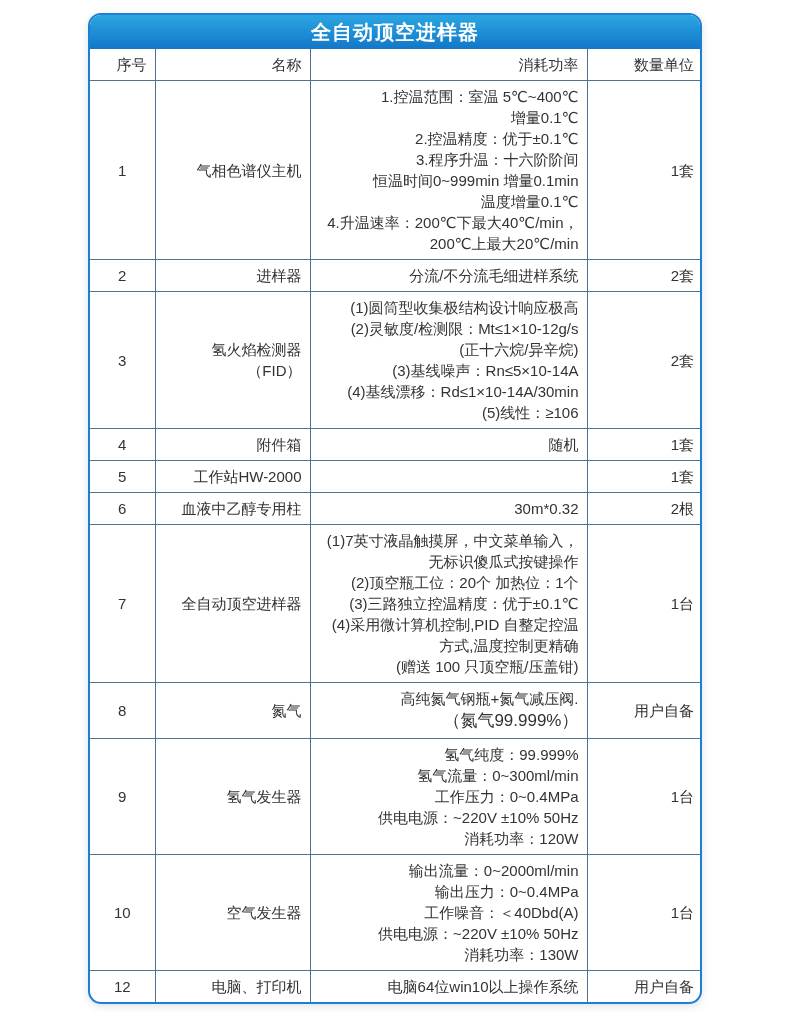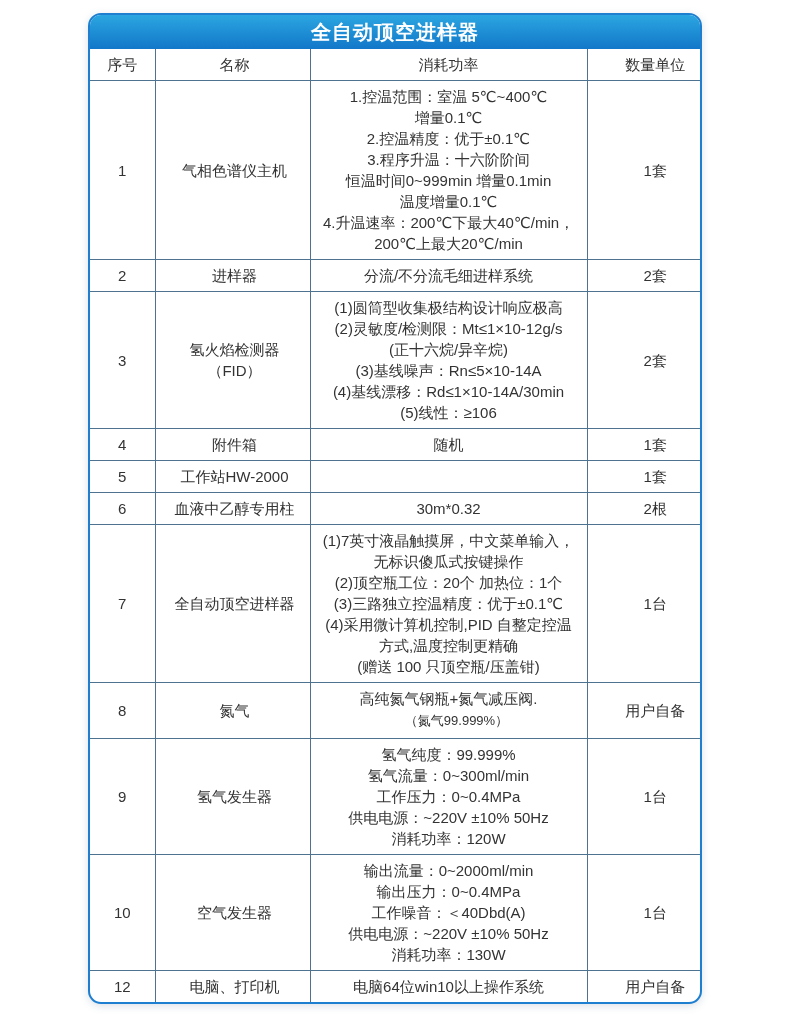--- a/index.html
+++ b/index.html
@@ -37,37 +37,37 @@
     table-layout: fixed;
     font-size: 15px;
     color: #333333;
   }
   .spec-table td, .spec-table th {
     border: 1px solid var(--grid, #4e7390);
     vertical-align: middle;
     padding: 5px 8px;
     line-height: 21px;
     font-weight: normal;
-    text-align: center;
+    text-align: right;
   }
   
   .spec-table tr > *:first-child { border-left: none; }
   .spec-table tr > *:last-child  { border-right: none; }
   .spec-table tr:first-child > * { border-top: none; }
   .spec-table tr:last-child > *  { border-bottom: none; }
   col.c-no   { width: 65px; }
   col.c-name { width: 155px; }
   col.c-spec { width: 277px; }
   col.c-qty  { width: 115px; }
   .spec-table td.no { text-align: center; }
   .spec-table td.name, .spec-table th.name { padding-left: 12px; }
   .spec-table td.qty,  .spec-table th.qty  { padding-left: 29px; }
   .spec-table th.no { }
   td.spec { white-space: pre-line; }
-  .spec-note { font-size: 13px; line-height: 24px; margin-left: 16px; }
+  .spec-note { font-size: 17px; line-height: 24px; margin-left: 16px; }
 </style>
 </head>
 <body>
 
 <div class="card">
   <div class="card-title">全自动顶空进样器</div>
   <table class="spec-table">
     <colgroup>
       <col class="c-no">
         <col class="c-name">

